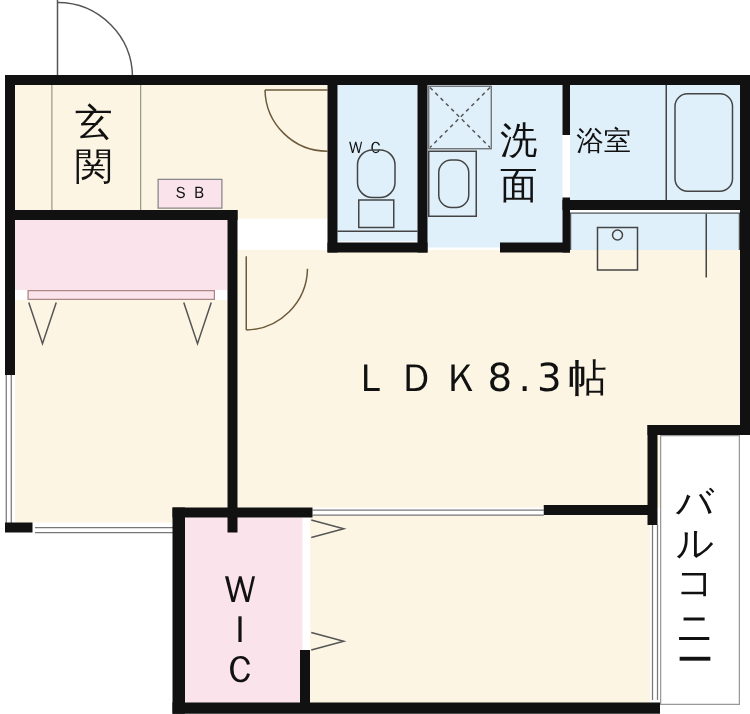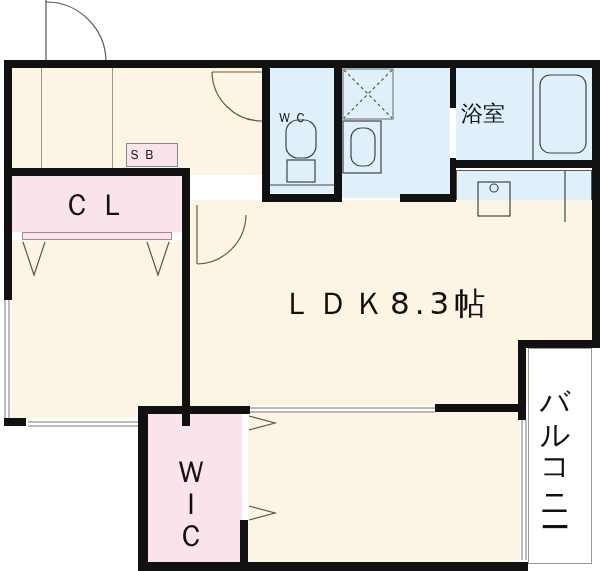--- a/index.html
+++ b/index.html
@@ -17,34 +17,35 @@
 <div class="plan">
 
   <svg style="position:absolute;left:0;top:0;" width="600" height="571">
 
     <line x1="46" y1="0" x2="46" y2="62" stroke="#555" stroke-width="1.2"></line>
     <path d="M46 2 A60 60 0 0 1 106 62" fill="none" stroke="#555" stroke-width="1.2"></path>
   </svg>
 
   <div class="room" style="left:12px;top:68px;width:250px;height:107px;background:#fdf5e4;"></div>
   <div class="thin" style="left:41px;top:68px;width:72px;height:100px;border-color:#9a9a8a;border-top:none;border-bottom:none;"></div>
+  <div class="label" style="left:60px;top:82px;font-size:30px;width:36px;white-space:normal;line-height:1.15;word-break:break-all;">玄関</div>
 
   <div class="room" style="left:126px;top:143px;width:52px;height:24px;background:#fbe3ec;border:1px solid #888;"></div>
-  <div class="label" style="left:128px;top:148px;font-size:13px;letter-spacing:2px;">ＳＢ</div>
+  <div class="label" style="left:138px;top:148px;font-size:13px;letter-spacing:2px;">ＳＢ</div>
 
   <div class="room" style="left:12px;top:176px;width:170px;height:56px;background:#fbe3ec;"></div>
-  <div class="label" style="left:62px;top:190px;font-size:30px;letter-spacing:6px;">ＣＬ</div>
   <div class="thin" style="left:22px;top:232px;width:150px;height:8px;background:#fbe3ec;border-color:#a88;"></div>
 
   <div class="room" style="left:12px;top:240px;width:170px;height:178px;background:#fdf5e4;"></div>
 
   <div class="room" style="left:270px;top:68px;width:64px;height:125px;background:#dff0fa;"></div>
   <div class="label" style="left:278px;top:111px;font-size:13px;letter-spacing:3px;font-family:Liberation Serif, serif;">ＷＣ</div>
 
   <div class="room" style="left:342px;top:68px;width:108px;height:130px;background:#dff0fa;"></div>
+  <div class="label" style="left:400px;top:95px;font-size:30px;width:34px;white-space:normal;line-height:1.2;word-break:break-all;">洗面</div>
 
   <div class="room" style="left:456px;top:68px;width:136px;height:92px;background:#dff0fa;"></div>
   <div class="label" style="left:461px;top:103px;font-size:22px;">浴室</div>
 
   <div class="room" style="left:456px;top:170px;width:136px;height:52px;background:#dff0fa;border:1px solid #555;"></div>
 
   <div class="room" style="left:190px;top:200px;width:402px;height:206px;background:#fdf5e4;"></div>
   <div class="room" style="left:456px;top:222px;width:136px;height:120px;background:#fdf5e4;"></div>
   <div class="label" style="left:282px;top:288px;font-size:31px;letter-spacing:5px;">ＬＤＫ8.3帖</div>
 

